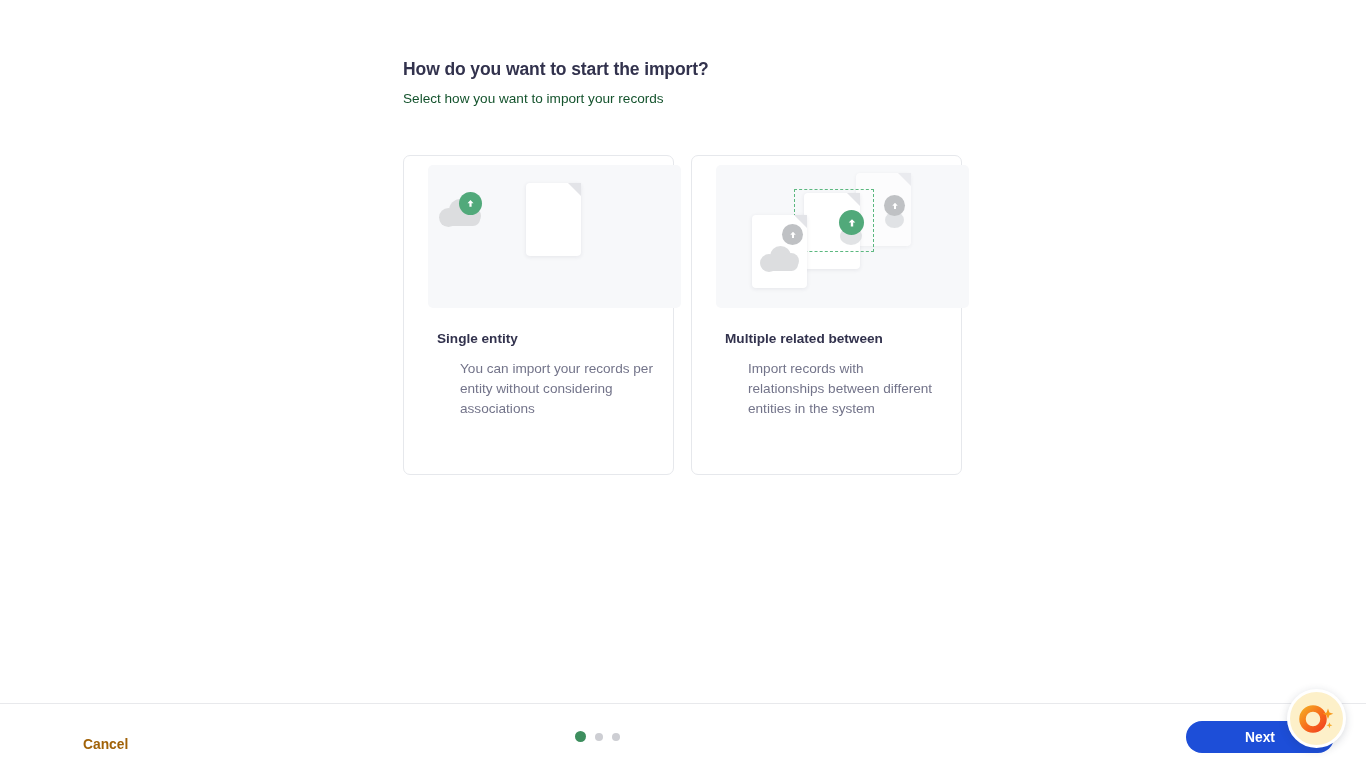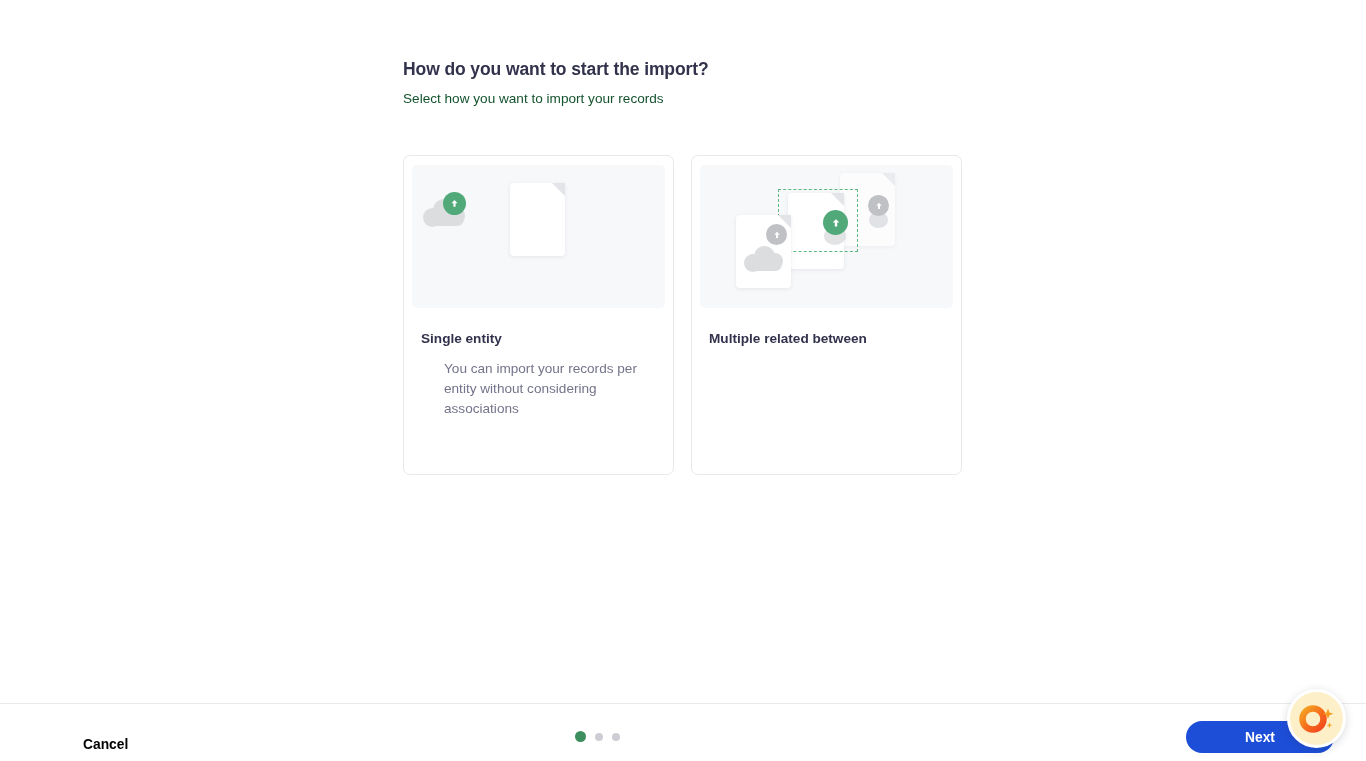--- a/index.html
+++ b/index.html
@@ -35,21 +35,21 @@
     top: 155px;
     display: flex;
     gap: 17px;
   }
   .option-card {
     width: 271px;
     height: 320px;
     background: #ffffff;
     border: 1px solid #e6e8ec;
     border-radius: 7px;
-    padding: 9px 9px 0 8px;
+    padding: 9px 9px 0 24px;
     cursor: pointer;
   }
   .illus-panel {
     width: 253px;
     height: 143px;
     background: #f7f8fa;
     border-radius: 5px;
     position: relative;
     overflow: hidden;
   }
@@ -146,21 +146,21 @@
     position: absolute;
     left: 0; top: 703px;
     width: 1366px; height: 1px;
     background: #e8e9ec;
   }
   .btn-cancel {
     position: absolute;
     left: 83px; top: 737px;
     font-size: 13.8px;
     font-weight: bold;
-    color: #000000;
+    color: #a16207;
     background: none;
     border: none;
     cursor: pointer;
     font-family: "Liberation Sans", sans-serif;
     padding: 0;
   }
   .stepper {
     position: absolute;
     left: 575px; top: 731px;
     display: flex;
@@ -269,20 +269,21 @@
 
         <div class="stack-shadow shadow-mid"></div>
         <div class="badge green badge-mid">
           <svg width="12" height="12" viewBox="0 0 12 12" aria-hidden="true">
             <path d="M6 2.2 L9.3 5.6 H7.2 V9.6 H4.8 V5.6 H2.7 Z" fill="#ffffff"></path>
           </svg>
         </div>
       </div>
       <div class="card-text">
         <div class="card-title">Multiple related between</div>
+        <div class="card-desc">Import records with relationships between different entities in the system</div>
       </div>
     </div>
 
   </div>
 
   <div class="footer-divider"></div>
 
   <button class="btn-cancel">Cancel</button>
 
   <div class="stepper">

